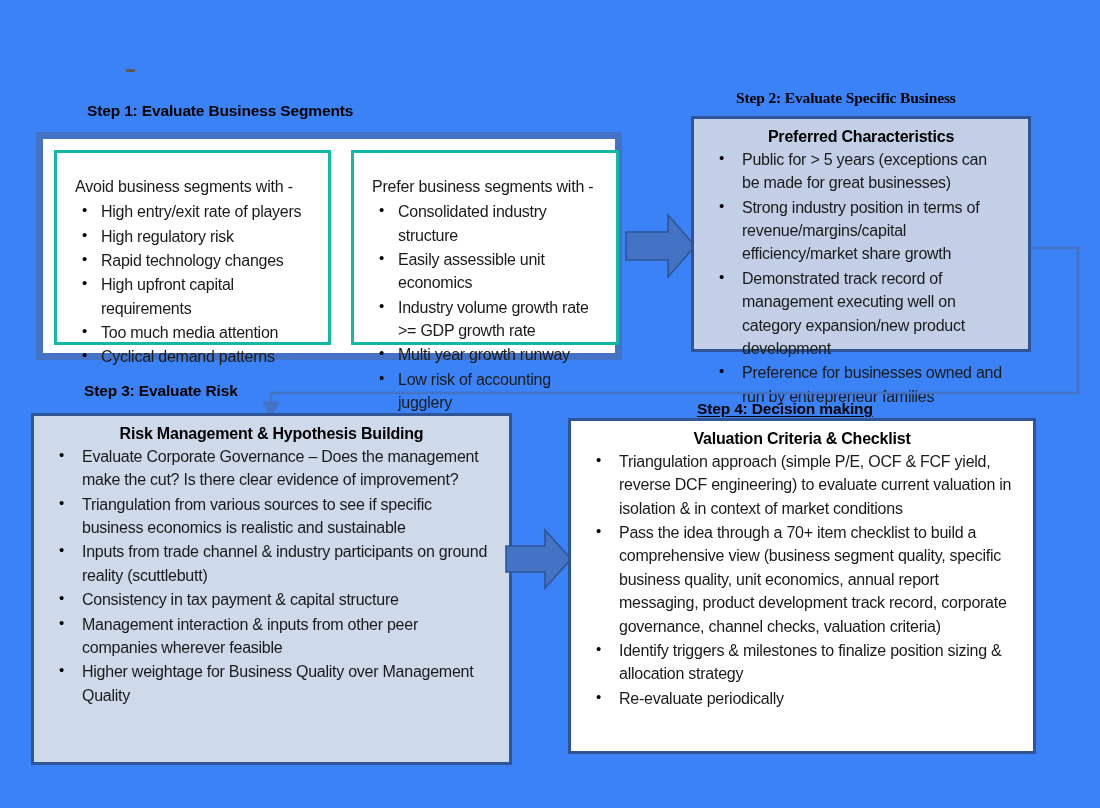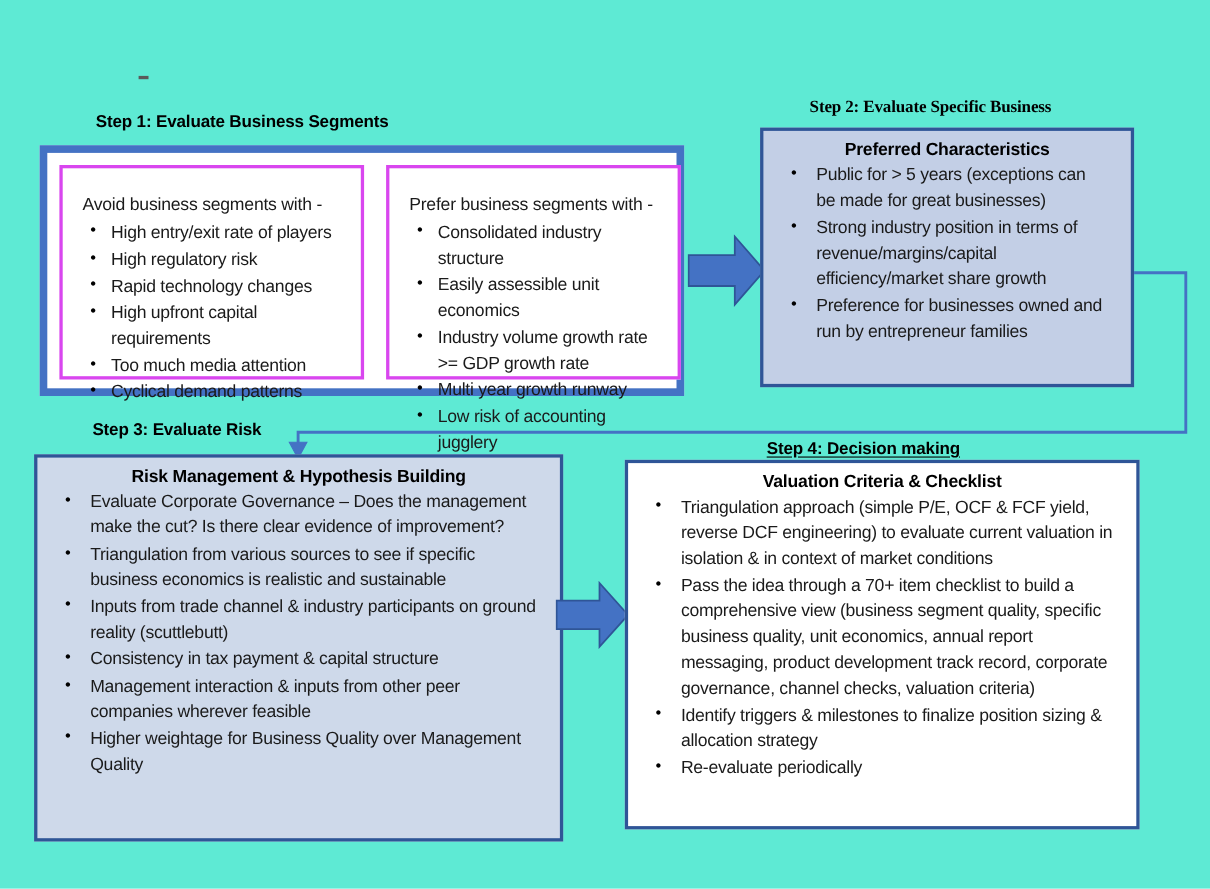--- a/index.html
+++ b/index.html
@@ -9,21 +9,21 @@
     background: #ffffff;
   }
   body {
     font-family: "Liberation Sans", sans-serif;
     color: #000000;
   }
   #canvas {
     position: relative;
     width: 1100px;
     height: 808px;
-    background: #5eead4;
+    background: #3b82f6;
     overflow: hidden;
   }
 
   
   .step-label {
     position: absolute;
     font-size: 15.5px;
     font-weight: bold;
     color: #000000;
     letter-spacing: -0.15px;
@@ -39,21 +39,21 @@
     position: absolute;
     box-sizing: border-box;
   }
   .box-step1 {
     border: 7px solid #4472c4;
     background: #ffffff;
   }
   .inner-box {
     position: absolute;
     box-sizing: border-box;
-    border: 3px solid #d946ef;
+    border: 3px solid #14b8a6;
     background: #ffffff;
   }
   .box-step2 {
     border: 3px solid #2f5597;
     background: #c3cfe6;
   }
   .box-step3 {
     border: 3px solid #2f5597;
     background: #ced9ea;
   }
@@ -179,20 +179,21 @@
   </div>
 
   <div class="step-label" style="left:736px; top:89px;font-family:Liberation Serif, serif;">Step 2: Evaluate Specific Business</div>
 
   <div class="box box-step2" style="left:691px; top:116px; width:340px; height:236px;">
     <div class="pad-wide">
       <div class="box-title">Preferred Characteristics</div>
       <ul class="bullets">
         <li>Public for &gt; 5 years (exceptions can be made for great businesses)</li>
         <li>Strong industry position in terms of revenue/margins/capital efficiency/market share growth</li>
+        <li>Demonstrated track record of management executing well on category expansion/new product development</li>
         <li>Preference for businesses owned and run by entrepreneur families</li>
       </ul>
     </div>
   </div>
 
   <div class="elbow" style="left:1020px; top:240px; width:80px; height:180px;"></div>
   <svg class="elbow" style="left:0; top:0;" width="1100" height="808" viewBox="0 0 1100 808">
     <path d="M1031,248 L1078,248 L1078,393 L271,393 L271,404" fill="none" stroke="#4472c4" stroke-width="2.6"></path>
     <path d="M263,402 L279,402 L271,417 Z" fill="#4472c4" stroke="#4472c4" stroke-width="1"></path>
   </svg>

